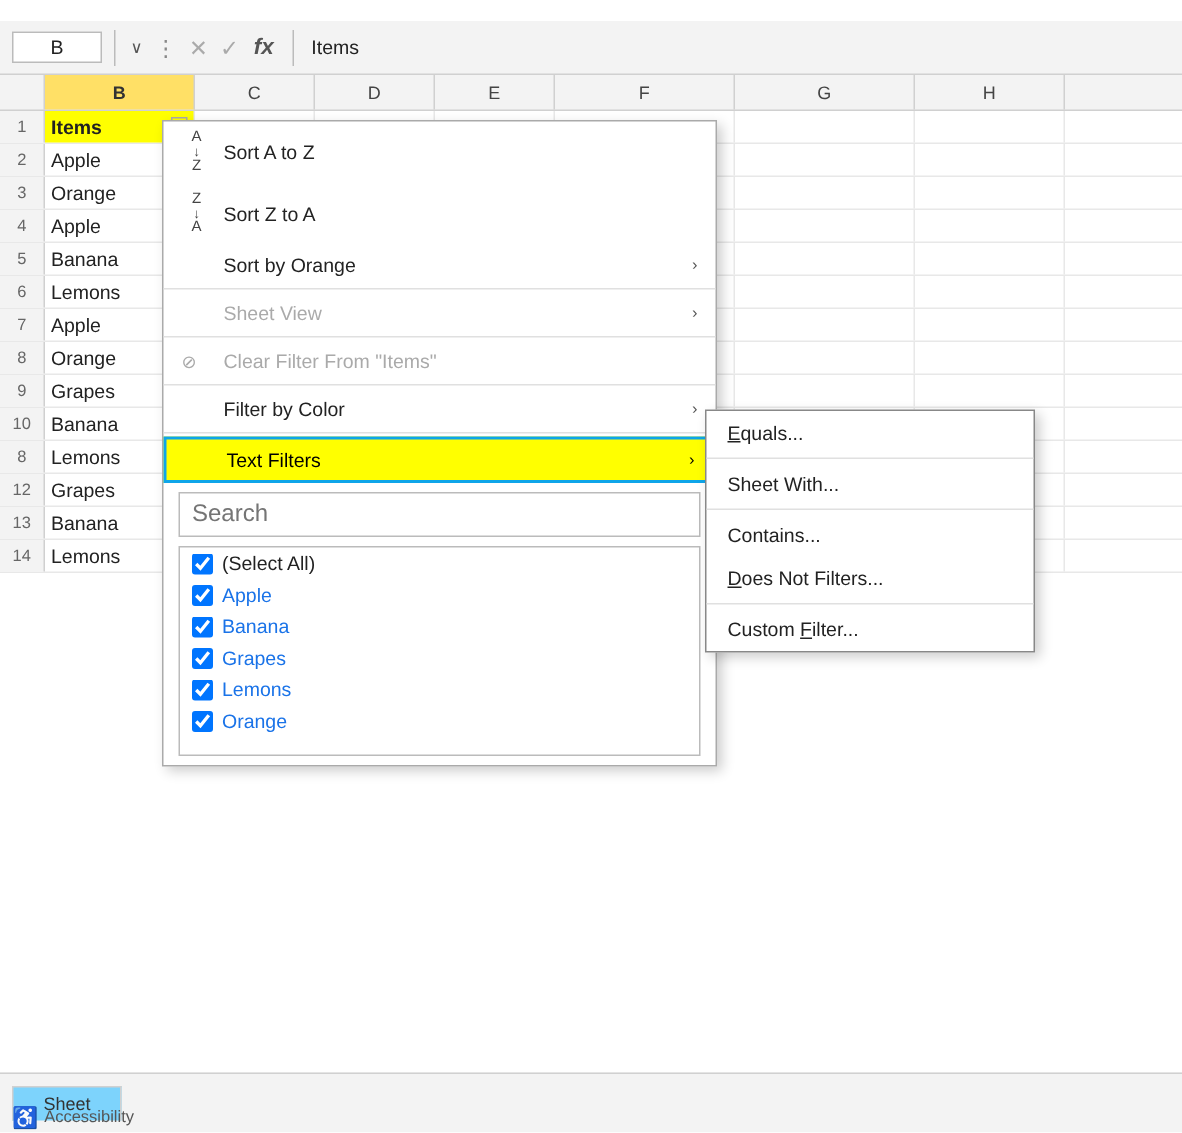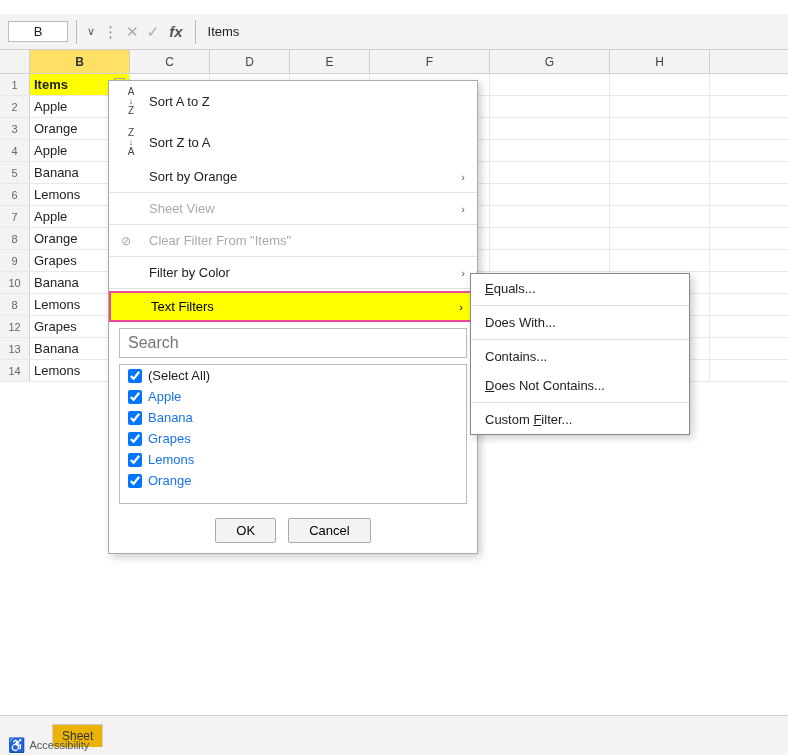--- a/index.html
+++ b/index.html
@@ -146,28 +146,27 @@
       width: 788px;
       height: 40px;
       background: #f3f3f3;
       border-top: 1px solid #d0d0d0;
       display: flex;
       align-items: center;
       padding: 0 8px;
       gap: 4px;
     }
     .sheet-tab {
-      padding: 4px 9px;
-      background: #eab308;
+      padding: 4px 20px;
+      background: #7dd3fc;
       border: 1px solid #d0d0d0;
       border-bottom: none;
       font-size: 12px;
       cursor: pointer;
       color: #333;
-      margin-left: 44px;
     }
 
     
     .filter-menu {
       position: absolute;
       top: 80px;
       left: 108px;
       width: 370px;
       background: #fff;
       border: 1px solid #aaa;
@@ -185,21 +184,21 @@
       position: relative;
     }
     .filter-menu-item.disabled {
       color: #aaa;
       cursor: default;
     }
     .filter-menu-item.active-highlight {
       background: #ffff00;
       font-weight: normal;
       color: #000;
-      border: 2px solid #ec4899;
+      border: 2px solid #0ea5e9;
     }
     .filter-menu-separator {
       height: 1px;
       background: #e0e0e0;
       margin: 2px 0;
     }
     .submenu-arrow {
       margin-left: auto;
       font-size: 11px;
       color: #555;
@@ -562,28 +561,24 @@
       <div class="filter-check-item">
         <input type="checkbox" checked="" style="">
         <span style="color: rgb(26, 115, 232);">Lemons</span>
       </div>
       <div class="filter-check-item">
         <input type="checkbox" checked="" style="">
         <span style="color: rgb(26, 115, 232);">Orange</span>
       </div>
     </div>
 
-  <div class="filter-buttons">
-    <button class="filter-btn">OK</button>
-    <button class="filter-btn">Cancel</button>
-  </div>
 </div>
 
 <div class="text-filters-submenu">
   <div class="tf-item"><span class="ul">E</span><span>quals...</span></div>
   <div class="tf-separator"></div>
-  <div class="tf-item">Does With...</div>
+  <div class="tf-item">Sheet With...</div>
   <div class="tf-separator"></div>
   <div class="tf-item">Contains...</div>
-  <div class="tf-item"><span class="ul">D</span><span>oes Not Contains...</span></div>
+  <div class="tf-item"><span class="ul">D</span><span>oes Not Filters...</span></div>
   <div class="tf-separator"></div>
   <div class="tf-item">Custom <span class="ul">F</span><span>ilter...</span></div>
 </div>
 
 </body></html>

